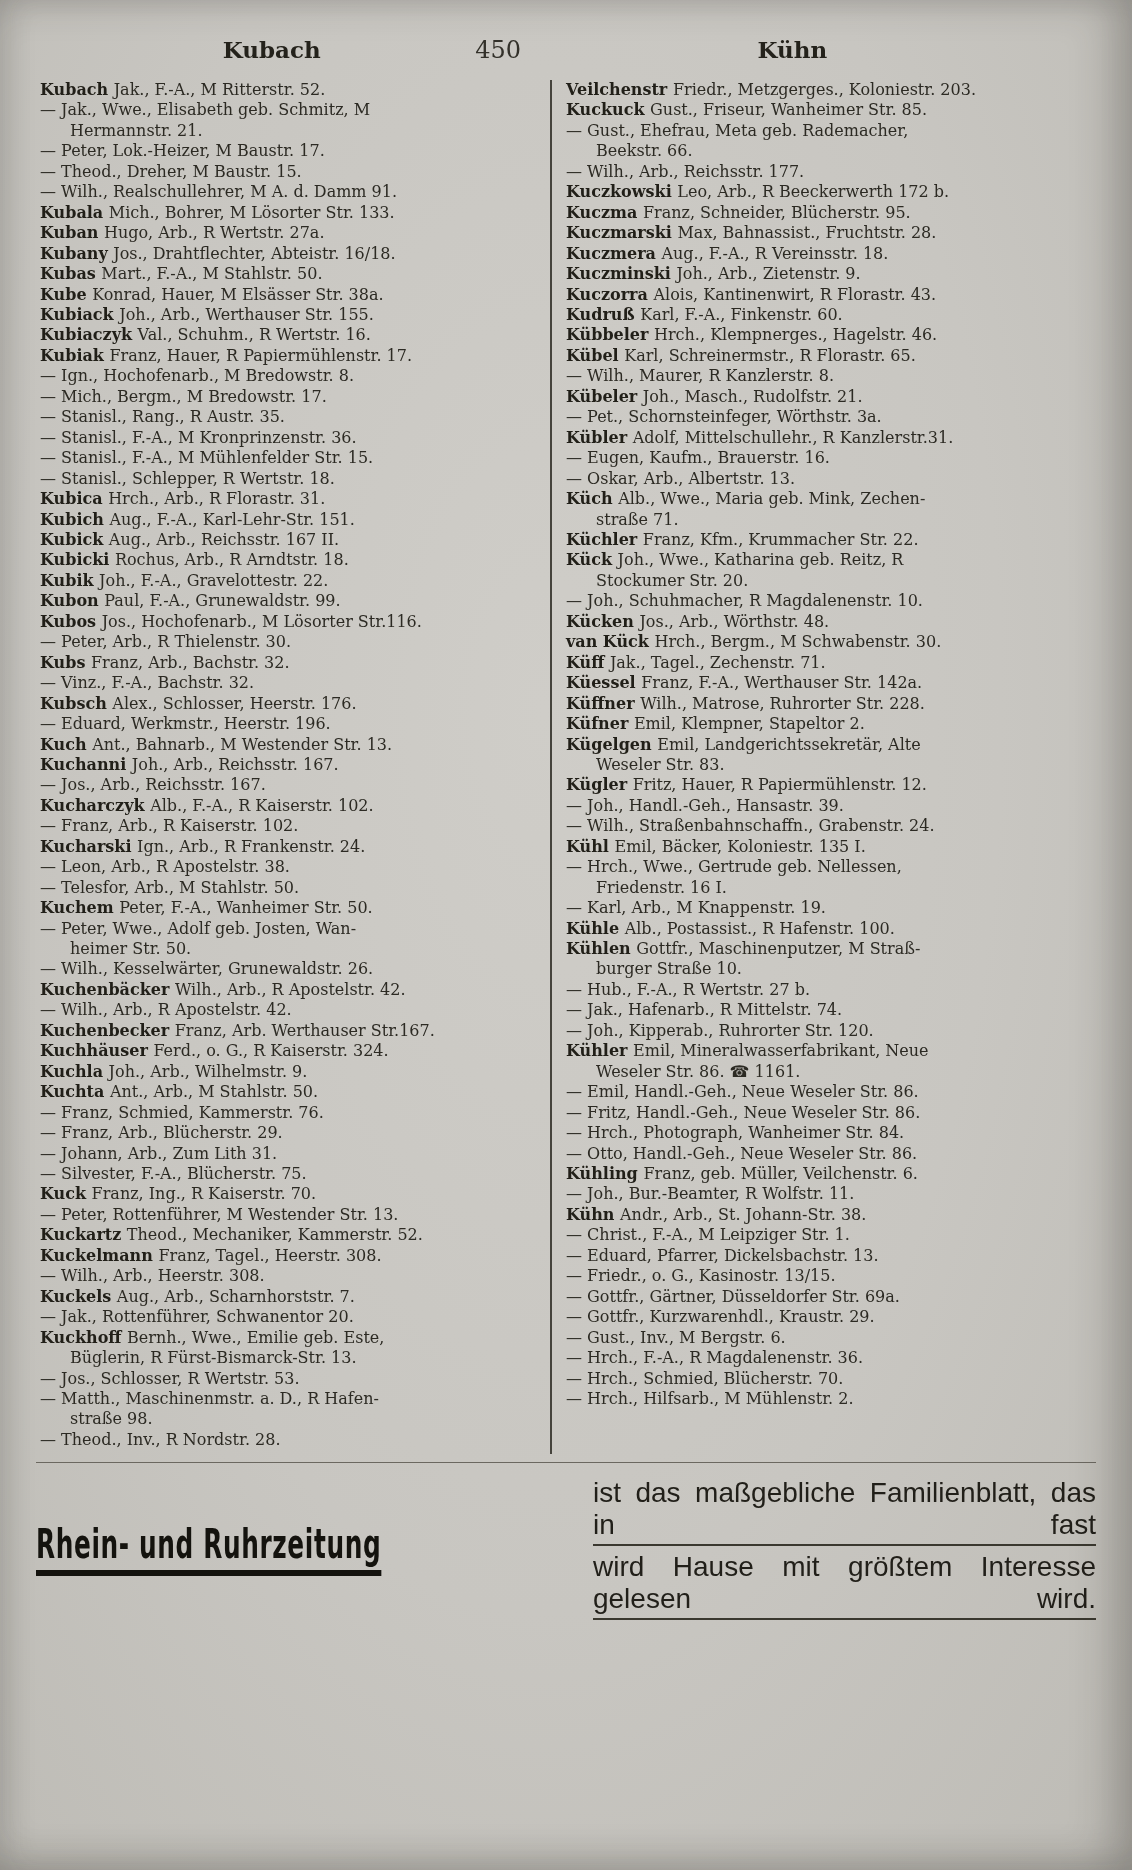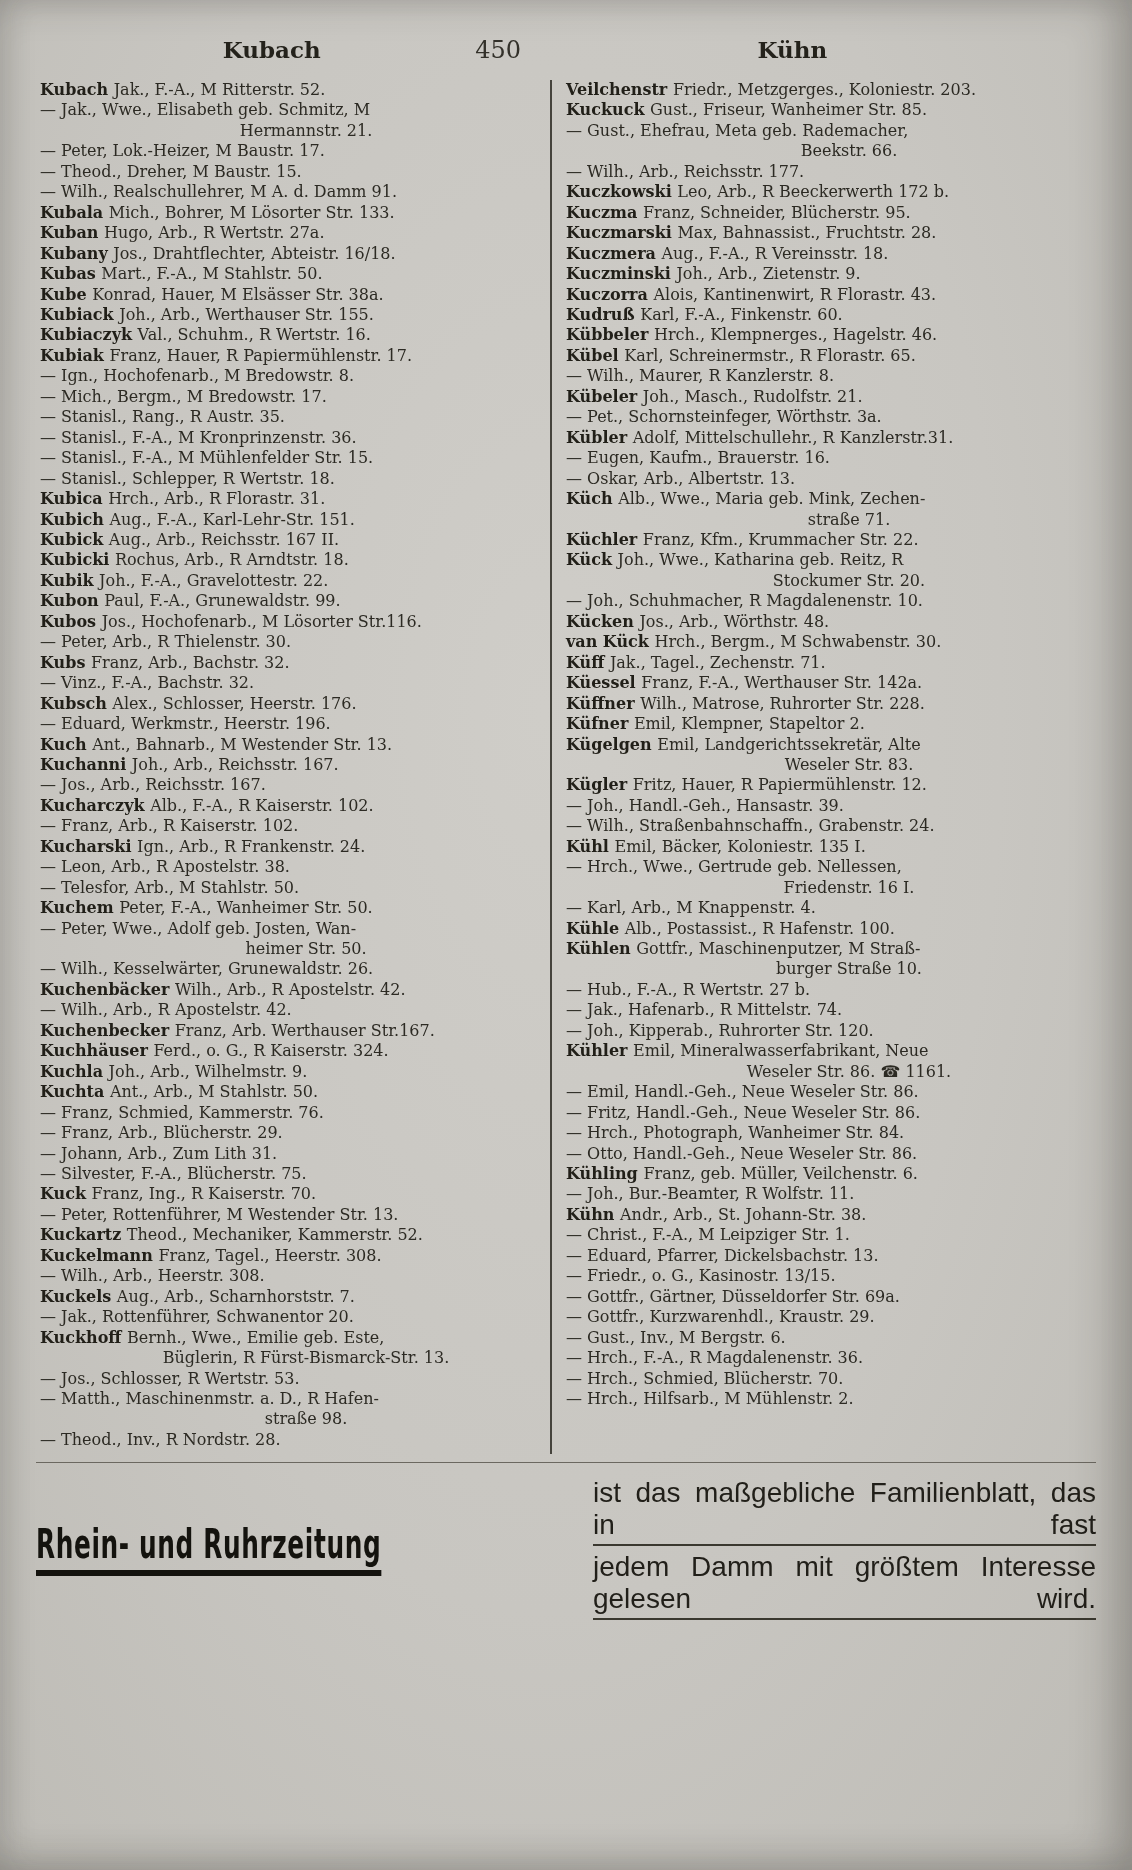--- a/index.html
+++ b/index.html
@@ -29,21 +29,21 @@
   .columns { display:flex; margin:14px 30px 0 40px; height:1374px; overflow:hidden; }
   .col { overflow:hidden; }
   .col-left  { width:502px; padding-right:8px; }
   .divider { width:2px; background:#45433c; flex:0 0 auto; }
   .col-right { flex:1; padding-left:14px; }
   .line {
     font-size:16px; line-height:20.45px;
     padding-left:30px; text-indent:-30px;
     white-space:normal;
   }
-  .line.cont { text-indent:0;text-align:center; }
+  .line.cont { text-indent:0; }
   .surname { font-weight:bold; color:#211f18; }
   
   .ad-rule { height:1px; background:#6b6860; margin:8px 36px 0 36px; }
   .ad { display:flex; align-items:center; margin:14px 36px 0 36px; }
   .ad-brand-wrap { flex:0 0 330px; }
   .ad-brand {
     display:inline-block;
     transform:scaleX(.62); transform-origin:left center;
     font-family:"DejaVu Sans", sans-serif;
     font-weight:900; font-size:40px; letter-spacing:1px;
@@ -175,21 +175,21 @@
         <div class="line"><span class="surname">Küffner </span>Wilh., Matrose, Ruhrorter Str. 228.</div>
         <div class="line"><span class="surname">Küfner </span>Emil, Klempner, Stapeltor 2.</div>
         <div class="line"><span class="surname">Kügelgen </span>Emil, Landgerichtssekretär, Alte</div>
         <div class="line cont">Weseler Str. 83.</div>
         <div class="line"><span class="surname">Kügler </span>Fritz, Hauer, R Papiermühlenstr. 12.</div>
         <div class="line">— Joh., Handl.-Geh., Hansastr. 39.</div>
         <div class="line">— Wilh., Straßenbahnschaffn., Grabenstr. 24.</div>
         <div class="line"><span class="surname">Kühl </span>Emil, Bäcker, Koloniestr. 135 I.</div>
         <div class="line">— Hrch., Wwe., Gertrude geb. Nellessen,</div>
         <div class="line cont">Friedenstr. 16 I.</div>
-        <div class="line">— Karl, Arb., M Knappenstr. 4.</div>
+        <div class="line">— Karl, Arb., M Knappenstr. 19.</div>
         <div class="line"><span class="surname">Kühle </span>Alb., Postassist., R Hafenstr. 100.</div>
         <div class="line"><span class="surname">Kühlen </span>Gottfr., Maschinenputzer, M Straß-</div>
         <div class="line cont">burger Straße 10.</div>
         <div class="line">— Hub., F.-A., R Wertstr. 27 b.</div>
         <div class="line">— Jak., Hafenarb., R Mittelstr. 74.</div>
         <div class="line">— Joh., Kipperab., Ruhrorter Str. 120.</div>
         <div class="line"><span class="surname">Kühler </span>Emil, Mineralwasserfabrikant, Neue</div>
         <div class="line cont">Weseler Str. 86. ☎ 1161.</div>
         <div class="line">— Emil, Handl.-Geh., Neue Weseler Str. 86.</div>
         <div class="line">— Fritz, Handl.-Geh., Neue Weseler Str. 86.</div>
@@ -211,18 +211,18 @@
   </div>
 
   <div class="ad-rule"></div>
 
   <div class="ad">
     <div class="ad-brand-wrap">
       <span class="ad-brand">Rhein- und Ruhrzeitung</span>
     </div>
     <div class="ad-text">
       <div class="ad-line">ist das maßgebliche Familienblatt, das in fast</div>
-      <div class="ad-line">jedem Damm mit größtem Interesse gelesen wird.</div>
+      <div class="ad-line">wird Hause mit größtem Interesse gelesen wird.</div>
     </div>
   </div>
 
   <div class="vignette"></div>
 </div>
 
 </body></html>

